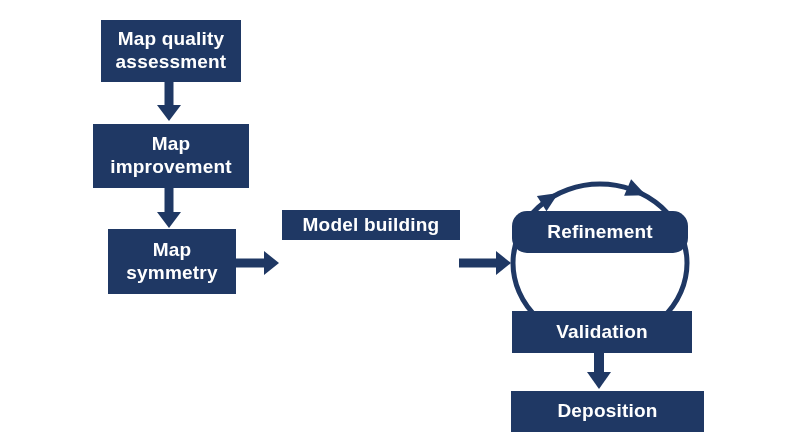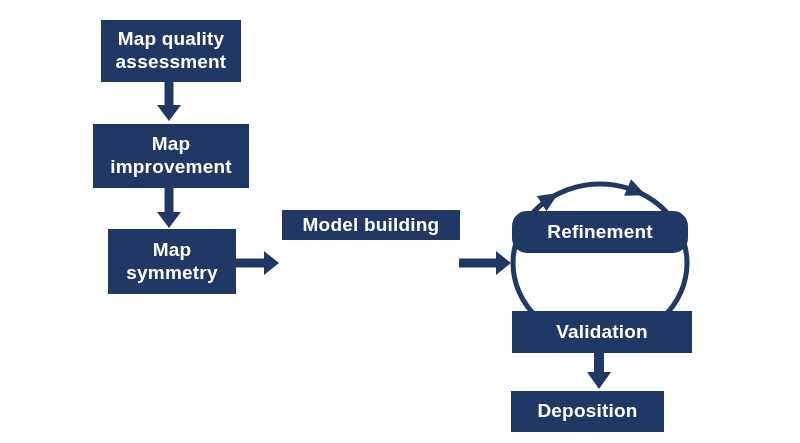--- a/index.html
+++ b/index.html
@@ -109,17 +109,17 @@
 
 
   <div class="node" style="left:512px; top:211px; width:176px; height:42px;border-radius:15px;">
     <span class="node-label">Refinement</span>
   </div>
 
   <div class="node" style="left:512px; top:272px; width:180px; height:42px;margin-top:39px;">
     <span class="node-label">Validation</span>
   </div>
 
-  <div class="node" style="left:511px; top:391px; width:153px; height:41px;">
+  <div class="node" style="left:511px; top:391px; width:193px; height:41px;">
     <span class="node-label">Deposition</span>
   </div>
 
 </div>
 
 </body></html>

